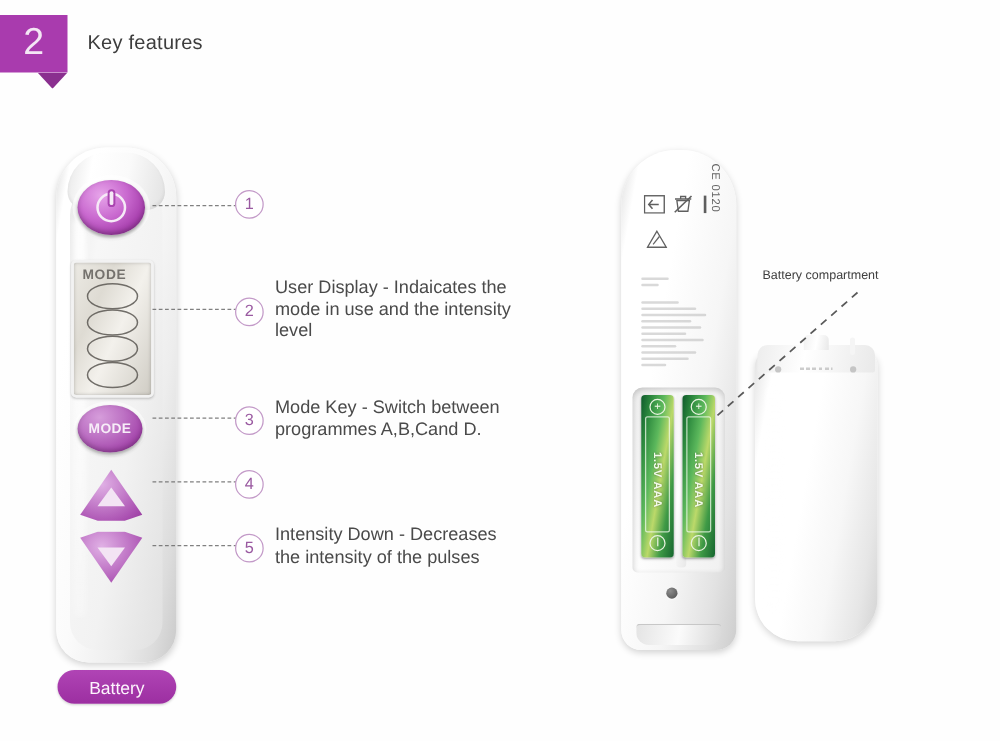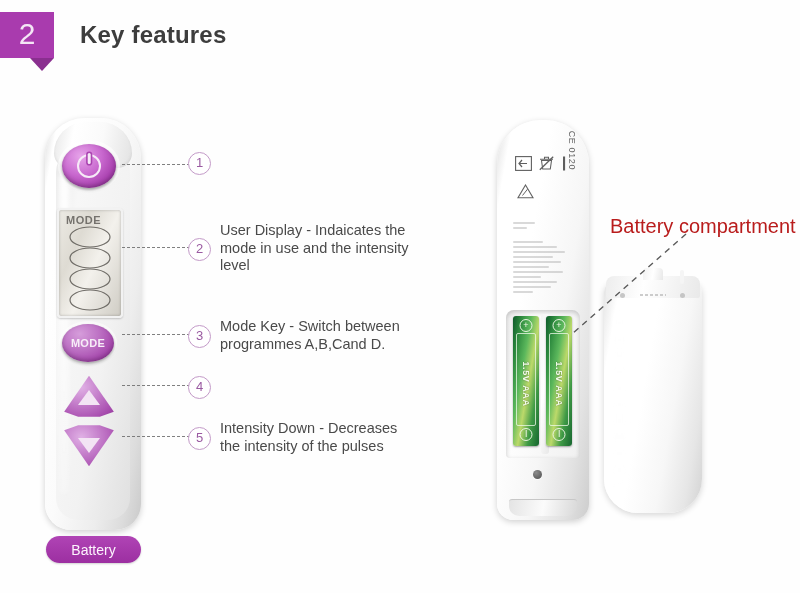--- a/index.html
+++ b/index.html
@@ -23,21 +23,21 @@
     color:#f4e6f5;font-size:30px;line-height:30px;font-weight:400;
     letter-spacing:0px;
     transform:translateY(-1px);
   }
   .badge-tail2{
     position:absolute;left:30px;top:46px;width:24px;height:13px;
     background:#8a2f8f;
     clip-path:polygon(0 0,100% 0,100% 0,50% 100%,0 0);
   }
   .header-title{
-    margin-left:20px;font-size:24px;color:#3d3d3d;font-weight:700;
+    margin-left:10px;font-size:16px;color:#3d3d3d;font-weight:400;
     line-height:46px;letter-spacing:0.2px;
   }
 
   
   .device{position:absolute;}
 
   
   #front-device{left:45px;top:118px;width:96px;height:412px;}
   .front-body{
     position:absolute;inset:0;
@@ -271,21 +271,21 @@
   .pill{
     position:absolute;height:27px;border-radius:14px;
     background:linear-gradient(180deg,#b044b5,#9c2fa1);
     color:#fdf4fd;font-size:14px;display:flex;align-items:center;justify-content:center;
     box-shadow:0 1px 2px rgba(0,0,0,.18);
   }
   #pill-positive{left:46px;top:536px;width:95px;}
   #pill-back{left:497px;top:536px;width:95px;}
 
   .sidelabel{
-    position:absolute;font-size:20px;color:#b91c1c;white-space:nowrap;
+    position:absolute;font-size:10px;color:#404040;white-space:nowrap;
   }
 </style>
 </head>
 <body>
 
 <div class="page">
 
   <div class="header">
     <div class="badge-wrap">
       <div class="badge-sq">

